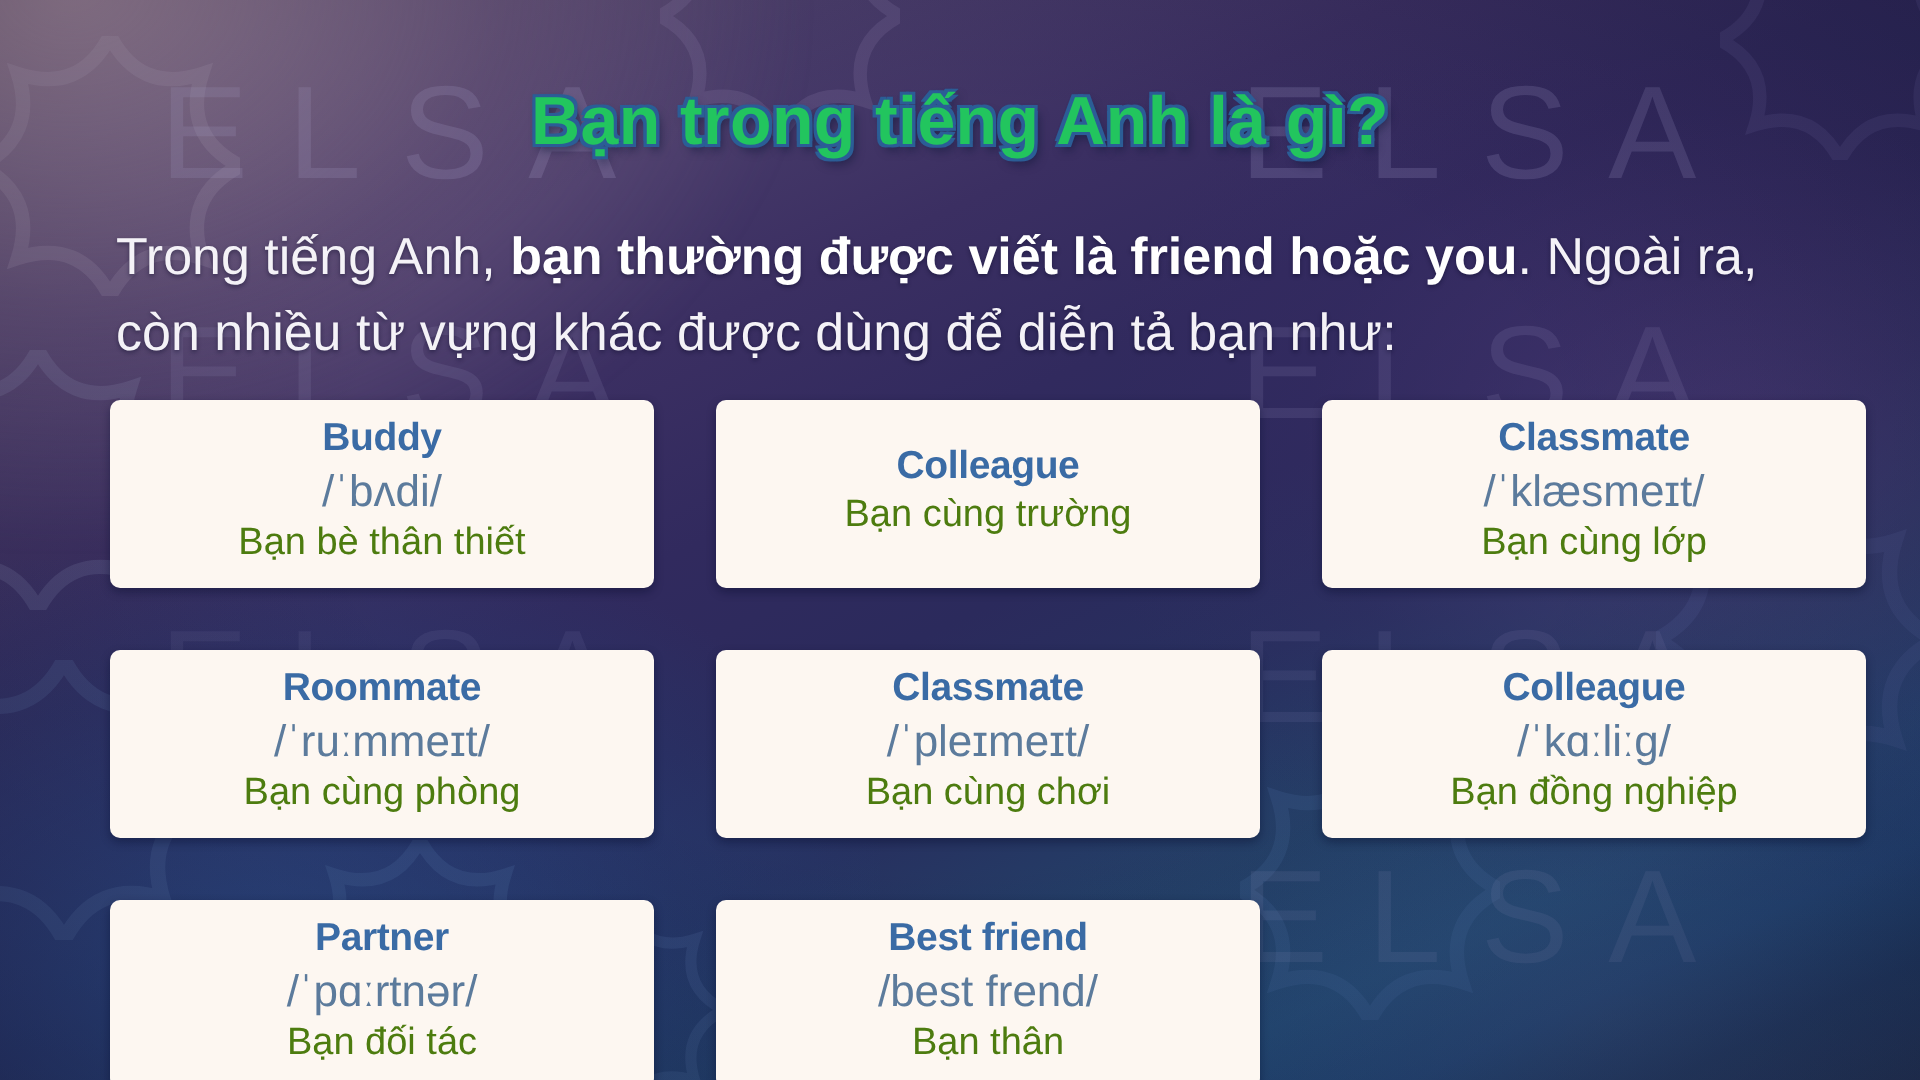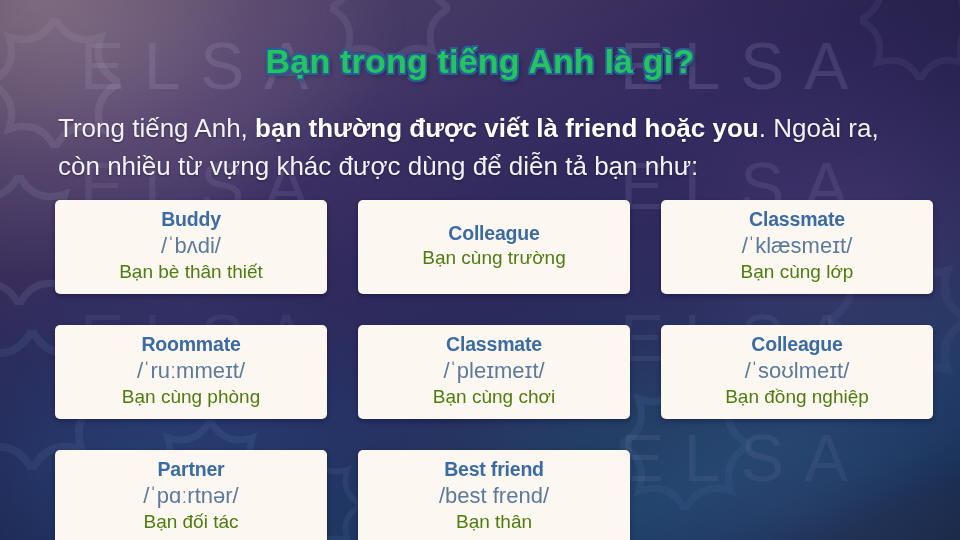--- a/index.html
+++ b/index.html
@@ -233,21 +233,21 @@
       <div class="card-ipa">/ˈruːmmeɪt/</div>
       <div class="card-vn">Bạn cùng phòng</div>
     </div>
     <div class="card">
       <div class="card-word">Classmate</div>
       <div class="card-ipa">/ˈpleɪmeɪt/</div>
       <div class="card-vn">Bạn cùng chơi</div>
     </div>
     <div class="card">
       <div class="card-word">Colleague</div>
-      <div class="card-ipa">/ˈsoʊlmeɪt/</div>
+      <div class="card-ipa">/ˈkɑːliːg/</div>
       <div class="card-vn">Bạn đồng nghiệp</div>
     </div>
     <div class="card">
       <div class="card-word">Partner</div>
       <div class="card-ipa">/ˈpɑːrtnər/</div>
       <div class="card-vn">Bạn đối tác</div>
     </div>
     <div class="card">
       <div class="card-word">Best friend</div>
       <div class="card-ipa">/best frend/</div>

